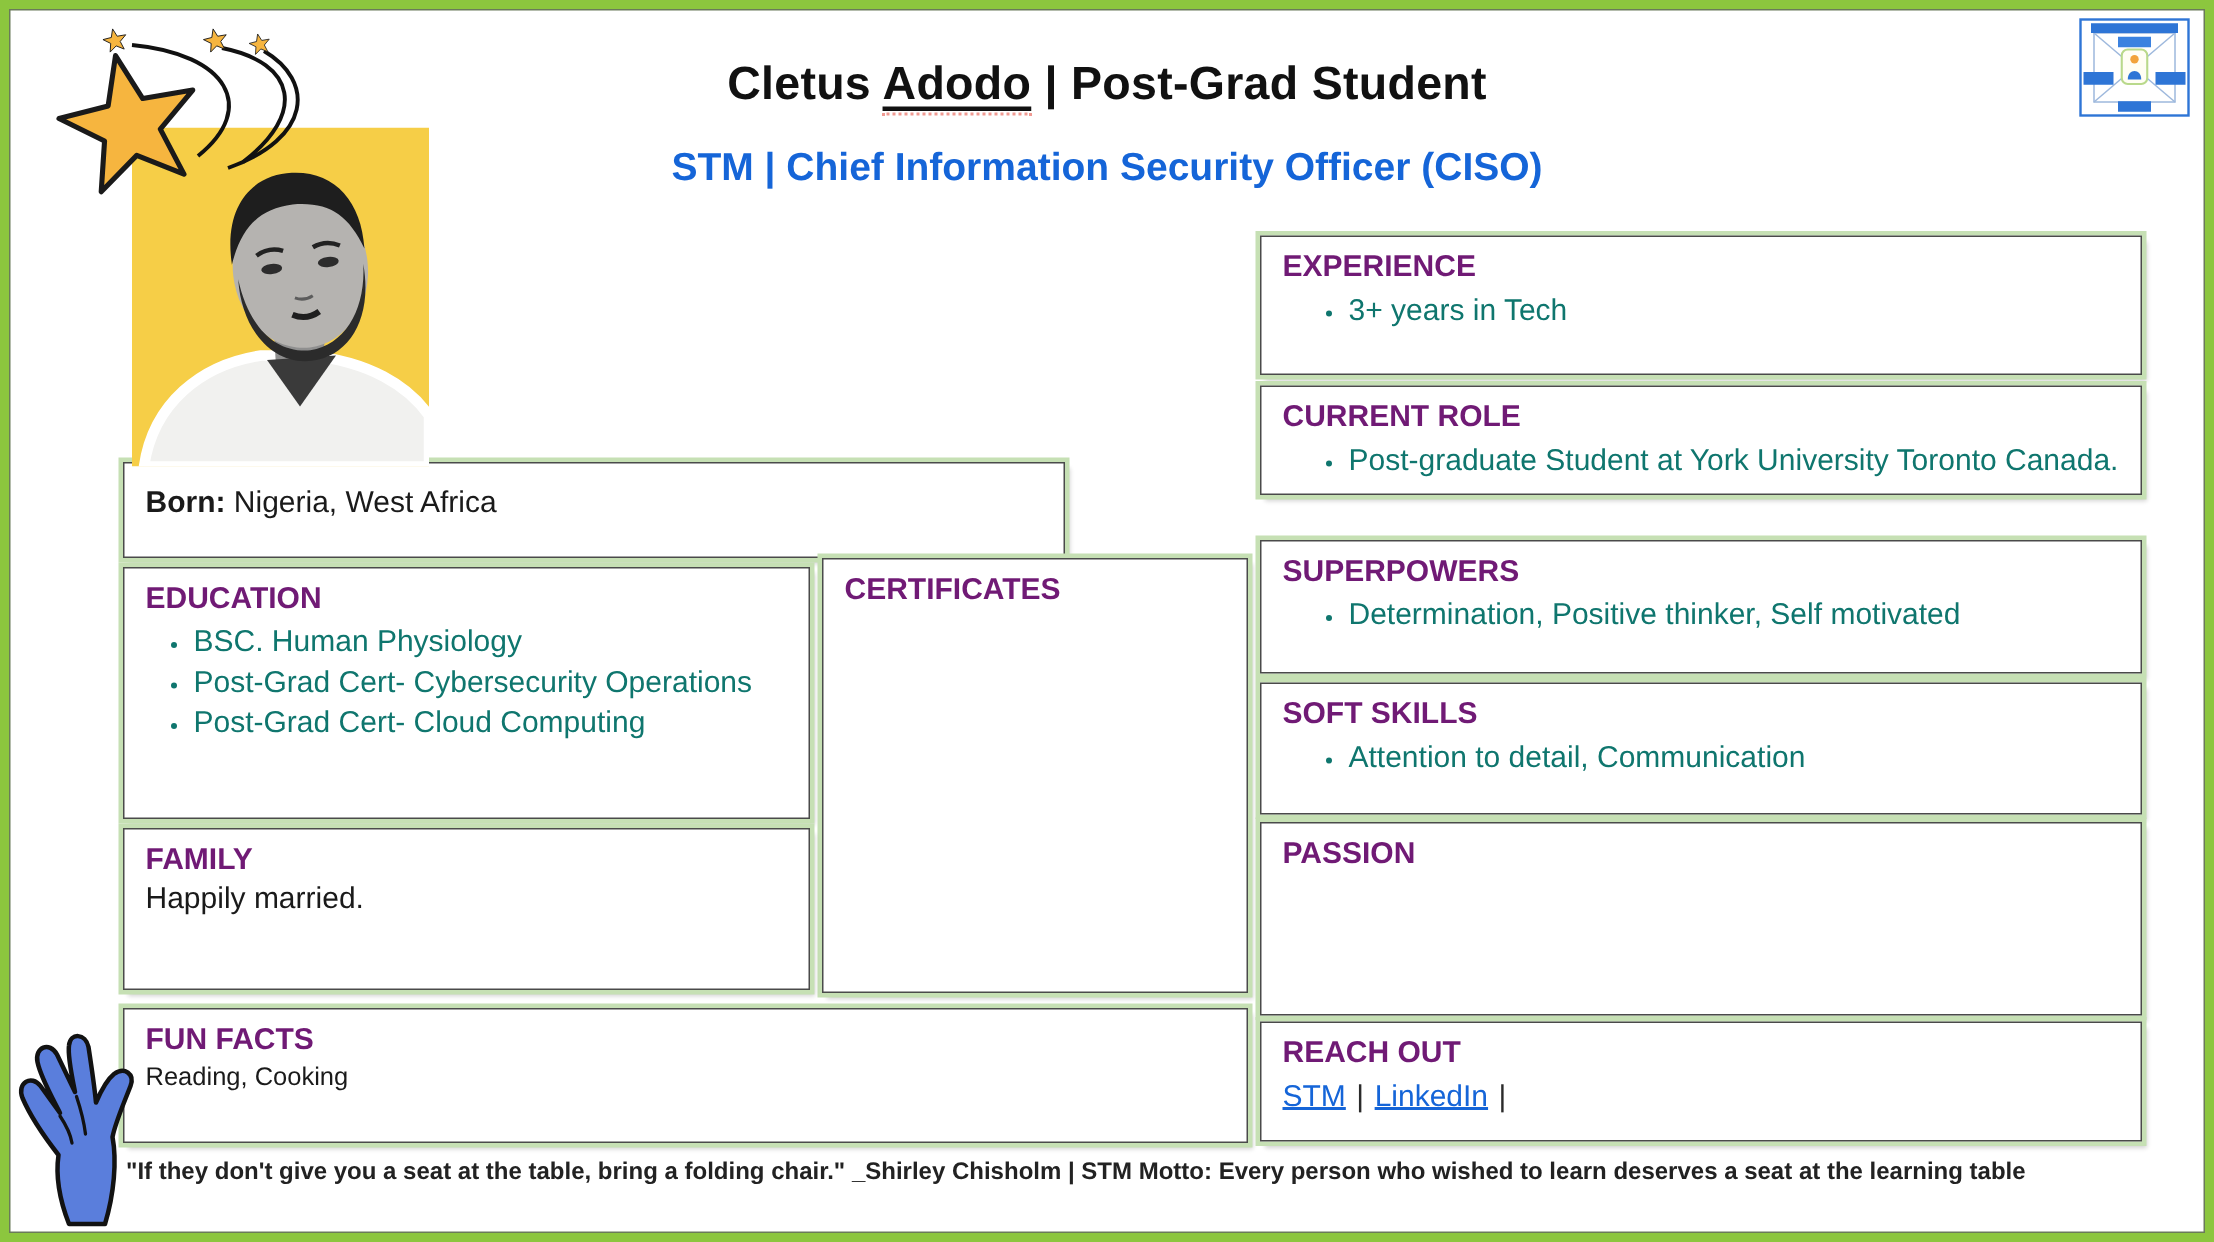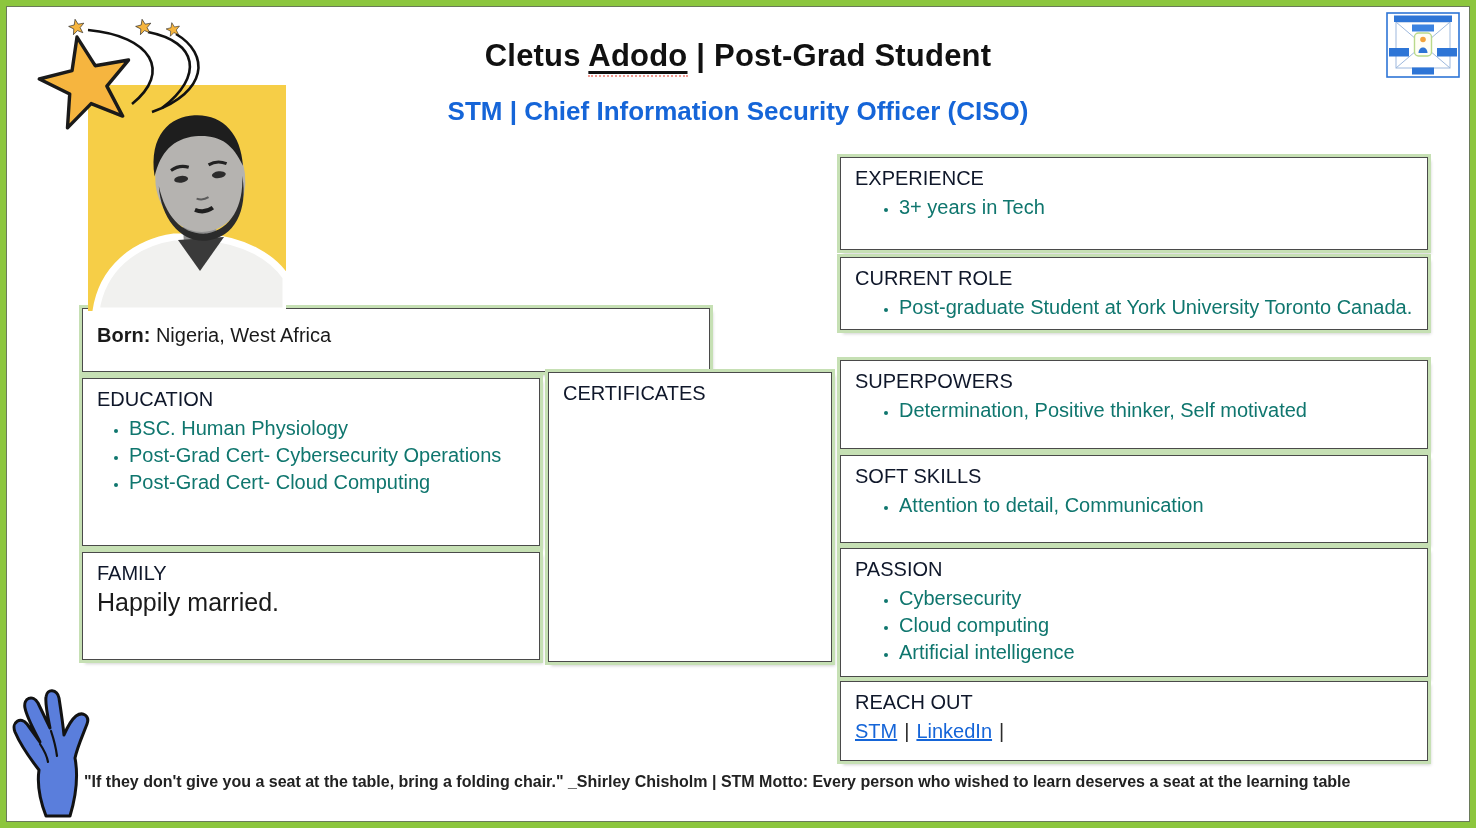--- a/index.html
+++ b/index.html
@@ -17,21 +17,21 @@
   
   .why { position:absolute; top:176px; left:320px; width:520px; text-align:center; }
   .why-h { font-size:21px; font-weight:bold; margin-bottom:6px; }
   .why-t { font-size:21px; font-style:italic; line-height:31px; }
   .why-t b { font-weight:bold; }
 
   
   .gbox { position:absolute; background:#ffffff; border:1px solid #4a4a4a;
           box-shadow:0 0 0 3px #c6e0b4, 3px 4px 3px rgba(0,0,0,.18);
           padding:9px 14px; z-index:5; }
-  .h { font-size:20px; font-weight:normal; color:#0f172a; }
+  .h { font-size:20px; font-weight:bold; color:#701a75; }
   .gbox ul { margin-top:4px; padding-left:44px; list-style:disc; }
   .gbox li { font-size:20px; line-height:27px; color:#0f766e; }
   .gbox li::marker { font-size:14px; }
 
   .box-born    { top:308px; left:82px;  width:628px; height:64px; }
   .box-edu     { top:378px; left:82px;  width:458px; height:168px; }
   .box-edu ul  { padding-left:32px; }
   .box-cert    { top:372px; left:548px; width:284px; height:290px; }
   .box-cert ul { padding-left:22px; }
   .box-cert li { max-width:222px; }
@@ -41,21 +41,21 @@
   .col-r       { left:840px; width:588px; }
   .box-exp     { top:157px; height:93px; }
   .box-cur     { top:257px; height:73px; }
   .box-sup     { top:360px; height:89px; }
   .box-soft    { top:455px; height:88px; }
   .box-pas     { top:548px; height:129px; }
   .box-reach   { top:681px; height:80px; }
 
   .born-line { font-size:20px; margin-top:6px; }
   .born-line b { font-weight:bold; }
-  .fam-text { font-size:25px; margin-top:3px; }
+  .fam-text { font-size:20px; margin-top:3px; }
   .fun-text { font-size:17px; margin-top:3px; }
   .reach-line { margin-top:6px; font-size:20px; }
   .reach-line a { color:#1565d8; text-decoration:underline; cursor:pointer; }
   .reach-line .sep { color:#2b2b2b; margin:0 7px; }
 
   
   .footer { position:absolute; top:773px; left:84px; width:1382px; font-size:16px; font-weight:bold; color:#222; white-space:nowrap; z-index:6; }
 
   
   .photo { position:absolute; top:85px; left:88px; width:198px; height:226px; z-index:8; }
@@ -137,20 +137,24 @@
 
   <div class="gbox box-cert">
     <div class="h">CERTIFICATES</div>
   </div>
 
   <div class="gbox box-fam">
     <div class="h">FAMILY</div>
     <div class="fam-text">Happily married.</div>
   </div>
 
+  <div class="gbox box-fun">
+    <div class="h">FUN FACTS</div>
+    <div class="fun-text">Reading, Cooking</div>
+  </div>
 
   <div class="gbox col-r box-exp">
     <div class="h">EXPERIENCE</div>
     <ul>
       <li>3+ years in Tech</li>
     </ul>
   </div>
 
   <div class="gbox col-r box-cur">
     <div class="h">CURRENT ROLE</div>
@@ -168,25 +172,20 @@
 
   <div class="gbox col-r box-soft">
     <div class="h">SOFT SKILLS</div>
     <ul>
       <li>Attention to detail, Communication</li>
     </ul>
   </div>
 
   <div class="gbox col-r box-pas">
     <div class="h">PASSION</div>
-    <ul>
-      <li>Cybersecurity</li>
-      <li>Cloud computing</li>
-      <li>Artificial intelligence</li>
-    </ul>
   </div>
 
   <div class="gbox col-r box-reach">
     <div class="h">REACH OUT</div>
     <div class="reach-line">
       <a>STM</a><span class="sep">|</span><a>LinkedIn</a><span class="sep">|</span>
     </div>
   </div>
 
   <div class="footer">"If they don't give you a seat at the table, bring a folding chair." _Shirley Chisholm  | STM Motto: Every person who wished to learn deserves a seat at the learning table</div>

